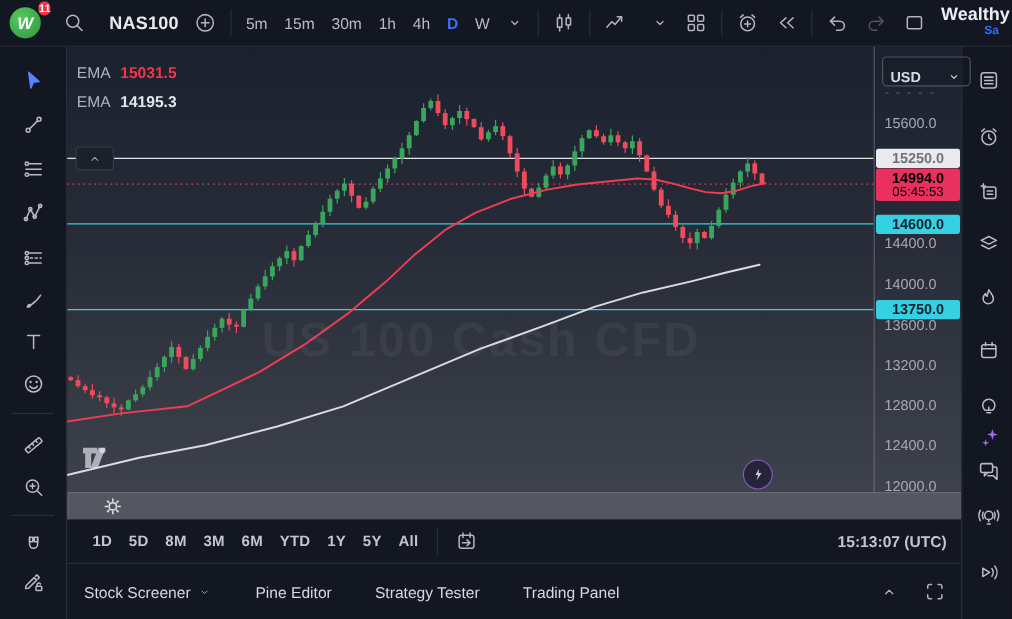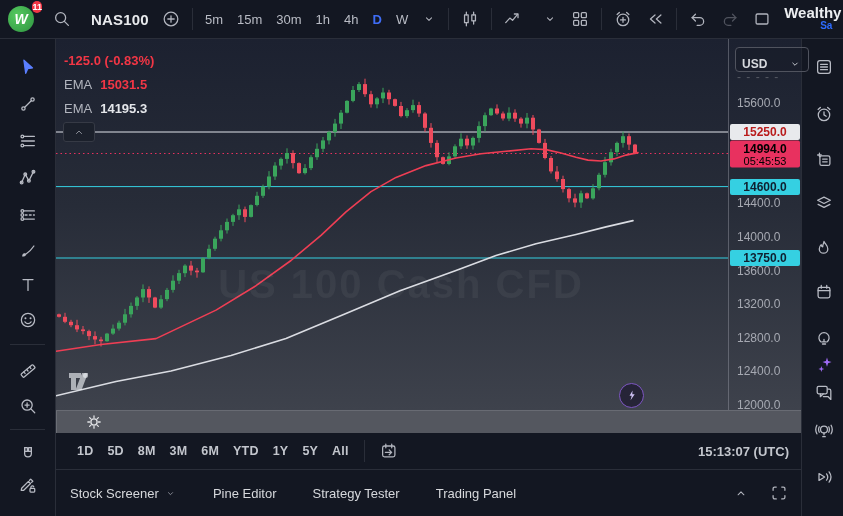--- a/index.html
+++ b/index.html
@@ -519,21 +519,20 @@
               <line x1="567" y1="92.5" x2="567" y2="108.6" stroke="#3aa55c" stroke-width="1"></line>
               <rect x="565" y="97.2" width="4" height="6.7" fill="#3aa55c"></rect>
               <line x1="573" y1="94.5" x2="573" y2="111.0" stroke="#ef4b5d" stroke-width="1"></line>
               <rect x="571" y="97.2" width="4" height="8.4" fill="#ef4b5d"></rect>
               <line x1="579" y1="104.9" x2="579" y2="115.2" stroke="#ef4b5d" stroke-width="1"></line>
               <rect x="577" y="105.6" width="4" height="8.9" fill="#ef4b5d"></rect>
               <polyline points="0,312.2 45,305.5 100,299.6 130,285.4 160,271.1 200,246.7 235,221.5 265,196.3 290,172.8 315,152.6 340,138.4 370,126.6 400,119.0 425,114.8 450,112.3 475,109.8 490,110.6 505,114.0 520,118.2 532,121.1 545,122.0 558,119.9 570,116.1 582,113.6" fill="none" stroke="#ef3e54" stroke-width="1.6" stroke-linejoin="round" stroke-linecap="round"></polyline>
               <polyline points="0,356.8 60,342.5 115,332.0 175,316.4 230,299.6 290,274.4 344,251.8 400,231.6 440,216.5 480,204.7 520,195.5 550,187.9 577,181.6" fill="none" stroke="#dadce2" stroke-width="1.6" stroke-linejoin="round" stroke-linecap="round"></polyline>
             </svg>
           <div class="legend">
-            <div><span class="chg">-125.0 (-0.83%)</span></div>
             <div><span class="ema-lbl">EMA</span><span class="v-red">15031.5</span></div>
             <div><span class="ema-lbl">EMA</span><span class="v-white">14195.3</span></div>
           </div>
           <div class="collapse-btn">
               <span>
                 <svg viewBox="0 0 22 22" width="14" height="14" fill="none" stroke="currentColor" stroke-width="1.4" stroke-linecap="round" stroke-linejoin="round">
                   <path d="M7 13.5l4-4 4 4"></path>
                 </svg>
               </span>
             </div>
@@ -563,21 +562,21 @@
           </div>
         <div class="tick obscured" style="top: 38px;">- - - - -</div>
             <div class="tick" style="top: 64px;">15600.0</div>
             <div class="tick" style="top: 164px;">14400.0</div>
             <div class="tick" style="top: 198px;">14000.0</div>
             <div class="tick" style="top: 232px;">13600.0</div>
             <div class="tick" style="top: 265px;">13200.0</div>
             <div class="tick" style="top: 299px;">12800.0</div>
             <div class="tick" style="top: 332px;">12400.0</div>
             <div class="tick" style="top: 366px;">12000.0</div>
-            <div class="badge" style="top: 93px; background: rgb(232, 234, 237); color: #b91c1c;">
+            <div class="badge" style="top: 93px; background: rgb(232, 234, 237); color: #737373;">
               <div>15250.0</div>
             </div>
             <div class="badge" style="top: 115px; background: rgb(232, 49, 95); color: #000000;">
               <div>14994.0</div>
               <div class="cd">05:45:53</div>
             </div>
             <div class="badge" style="top: 148px; background: rgb(53, 208, 226); color: rgb(15, 32, 48);">
               <div>14600.0</div>
             </div>
             <div class="badge" style="top: 219px; background: rgb(53, 208, 226); color: rgb(15, 32, 48);">

